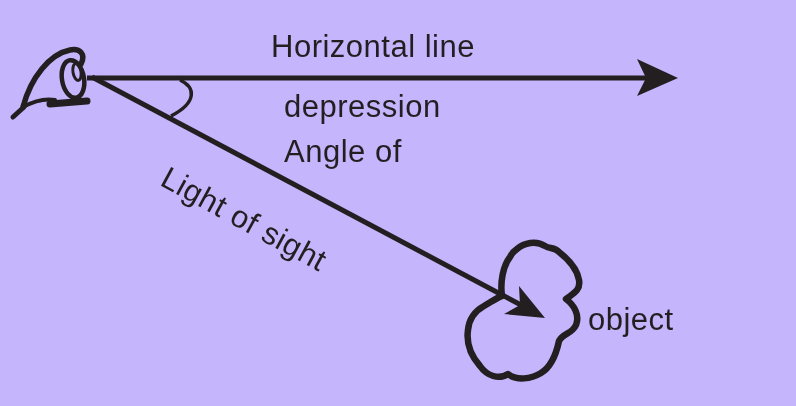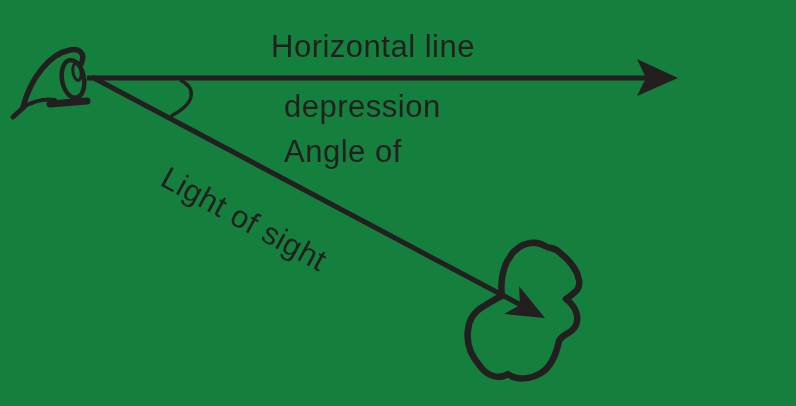--- a/index.html
+++ b/index.html
@@ -4,21 +4,21 @@
 <style>
   html, body {
     margin: 0;
     padding: 0;
     background: #ffffff;
   }
   .stage {
     position: relative;
     width: 796px;
     height: 406px;
-    background: #15803d;
+    background: #c4b5fd;
     overflow: hidden;
     font-family: "Liberation Sans", sans-serif;
     color: #231f20;
   }
   .diagram-svg {
     position: absolute;
     left: 0;
     top: 0;
   }
   .label {
@@ -97,14 +97,15 @@
 
   <div class="label label-horizontal">Horizontal line</div>
 
   <div class="label label-angle">
     <div>depression</div>
     <div>Angle of</div>
   </div>
 
   <div class="label label-sight">Light of sight</div>
 
+  <div class="label label-object">object</div>
 
 </div>
 
 </body></html>

